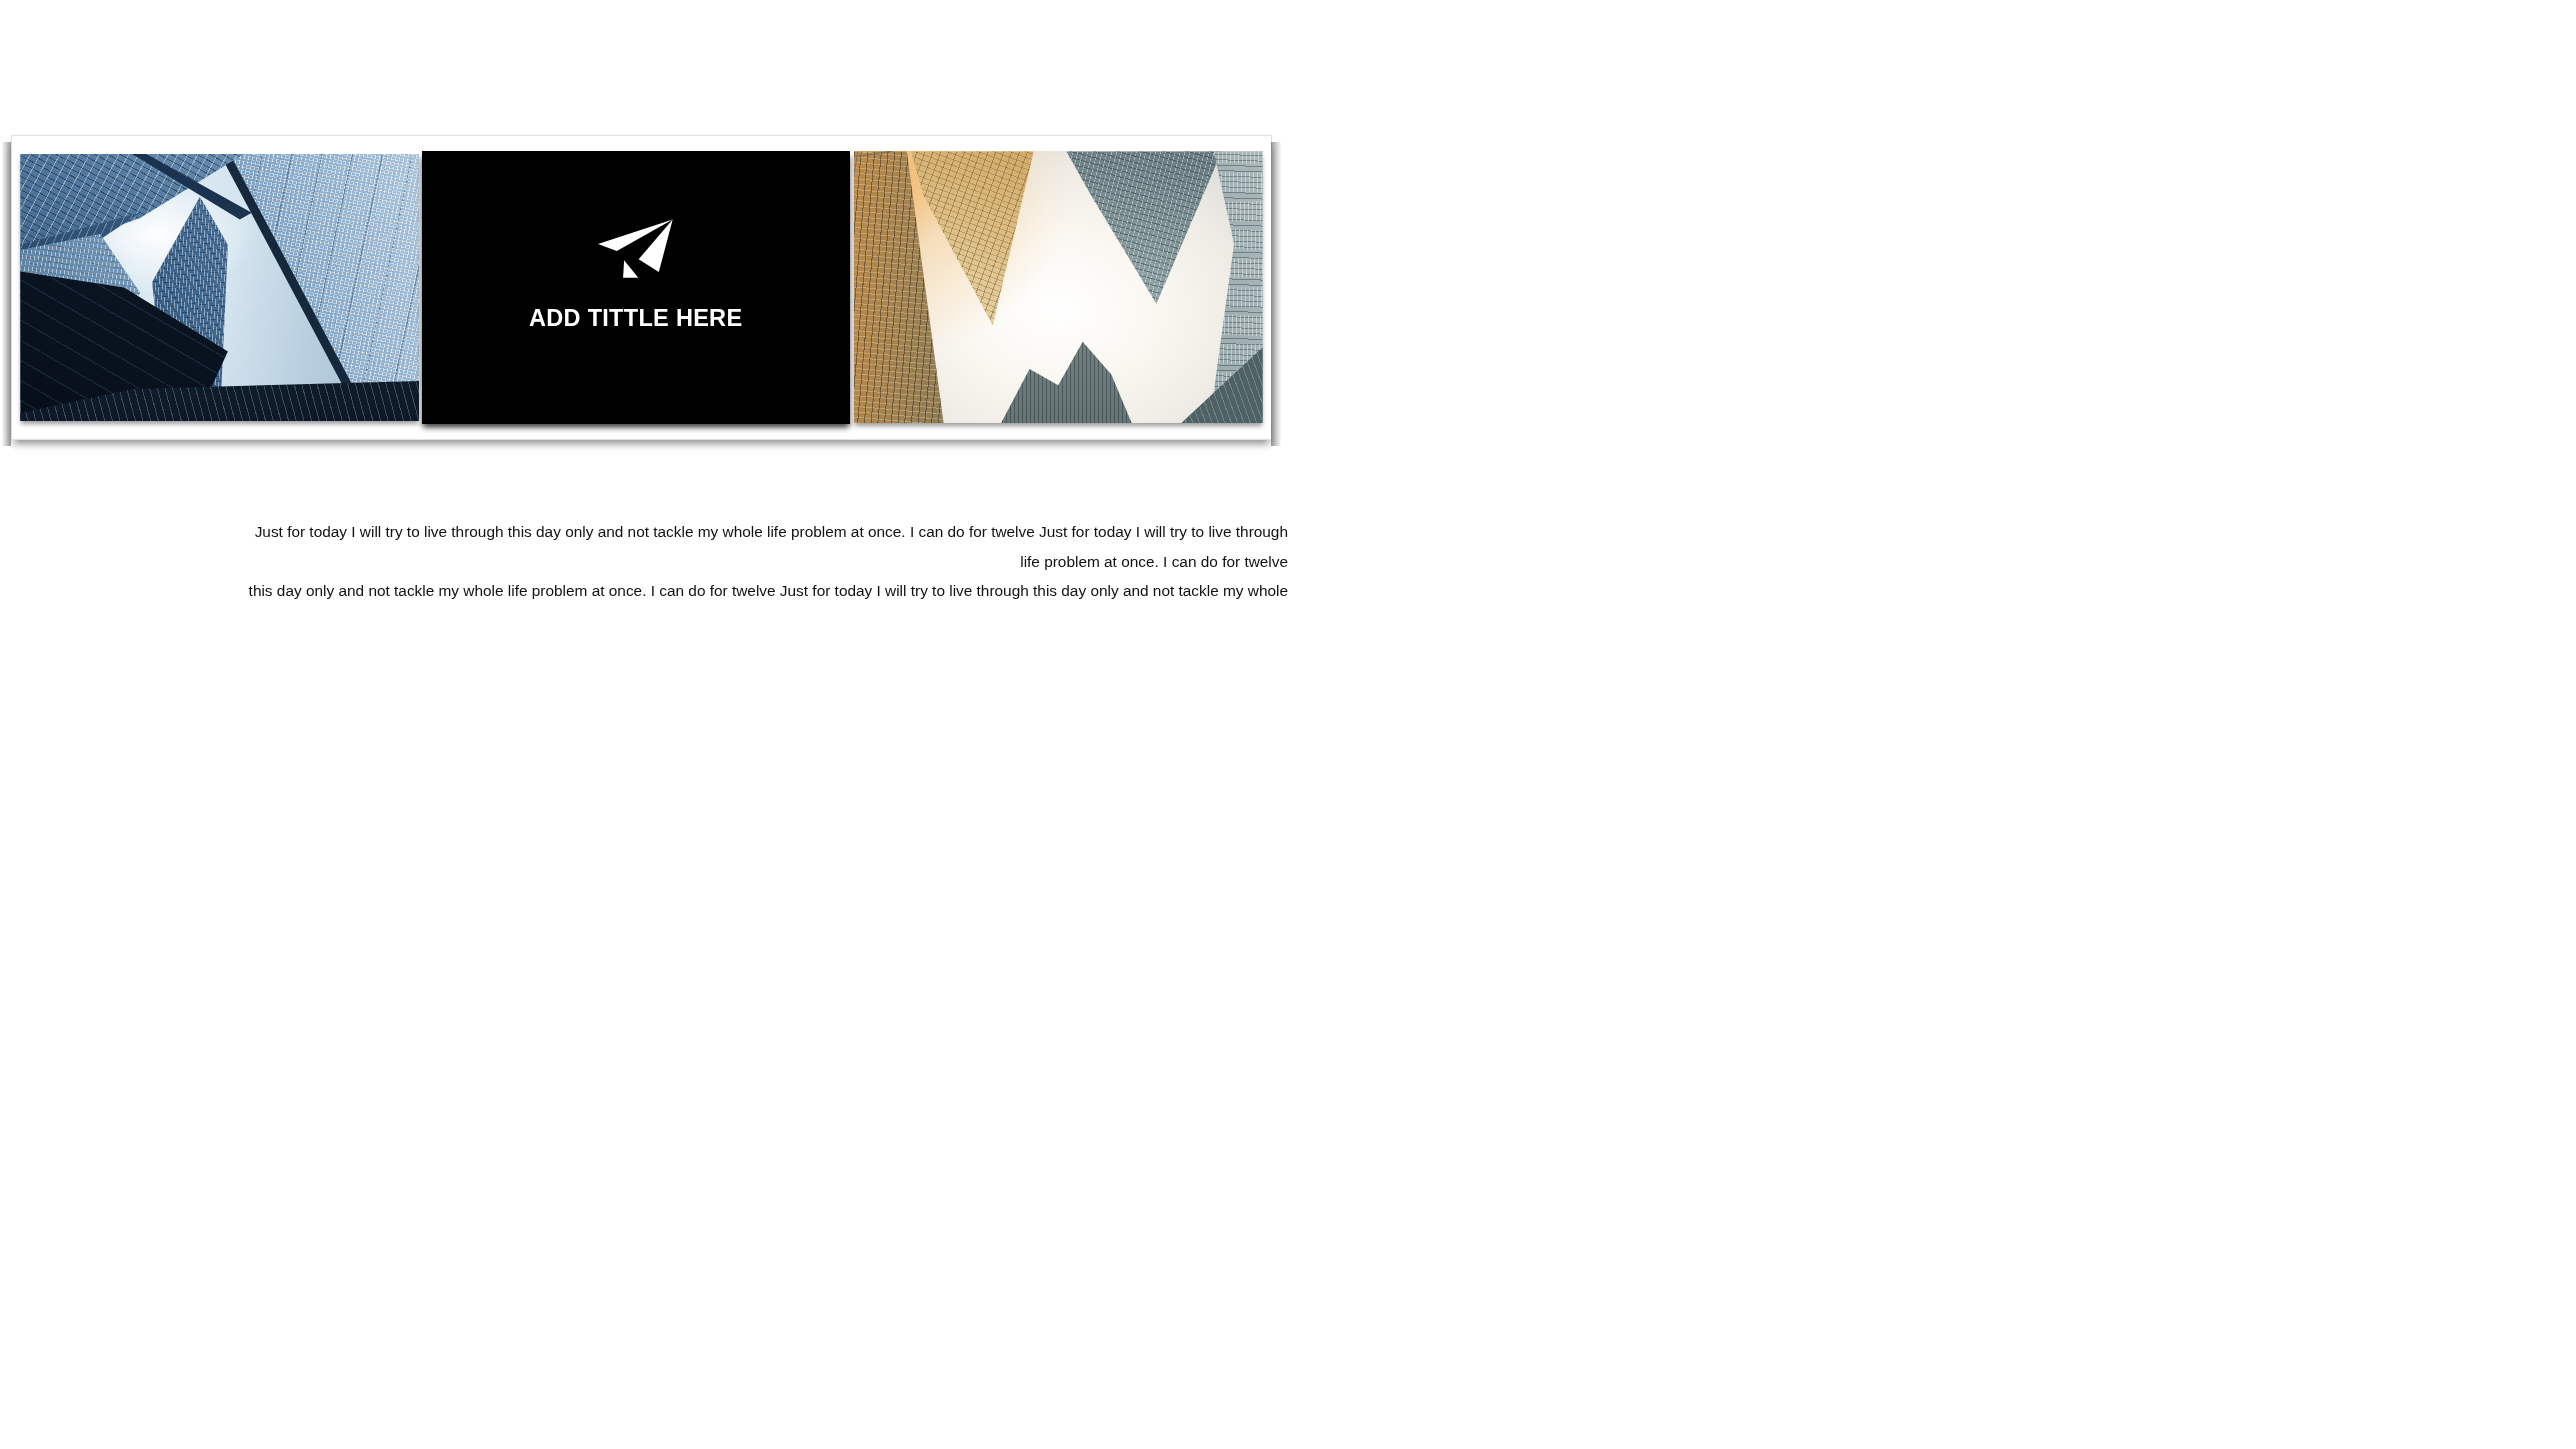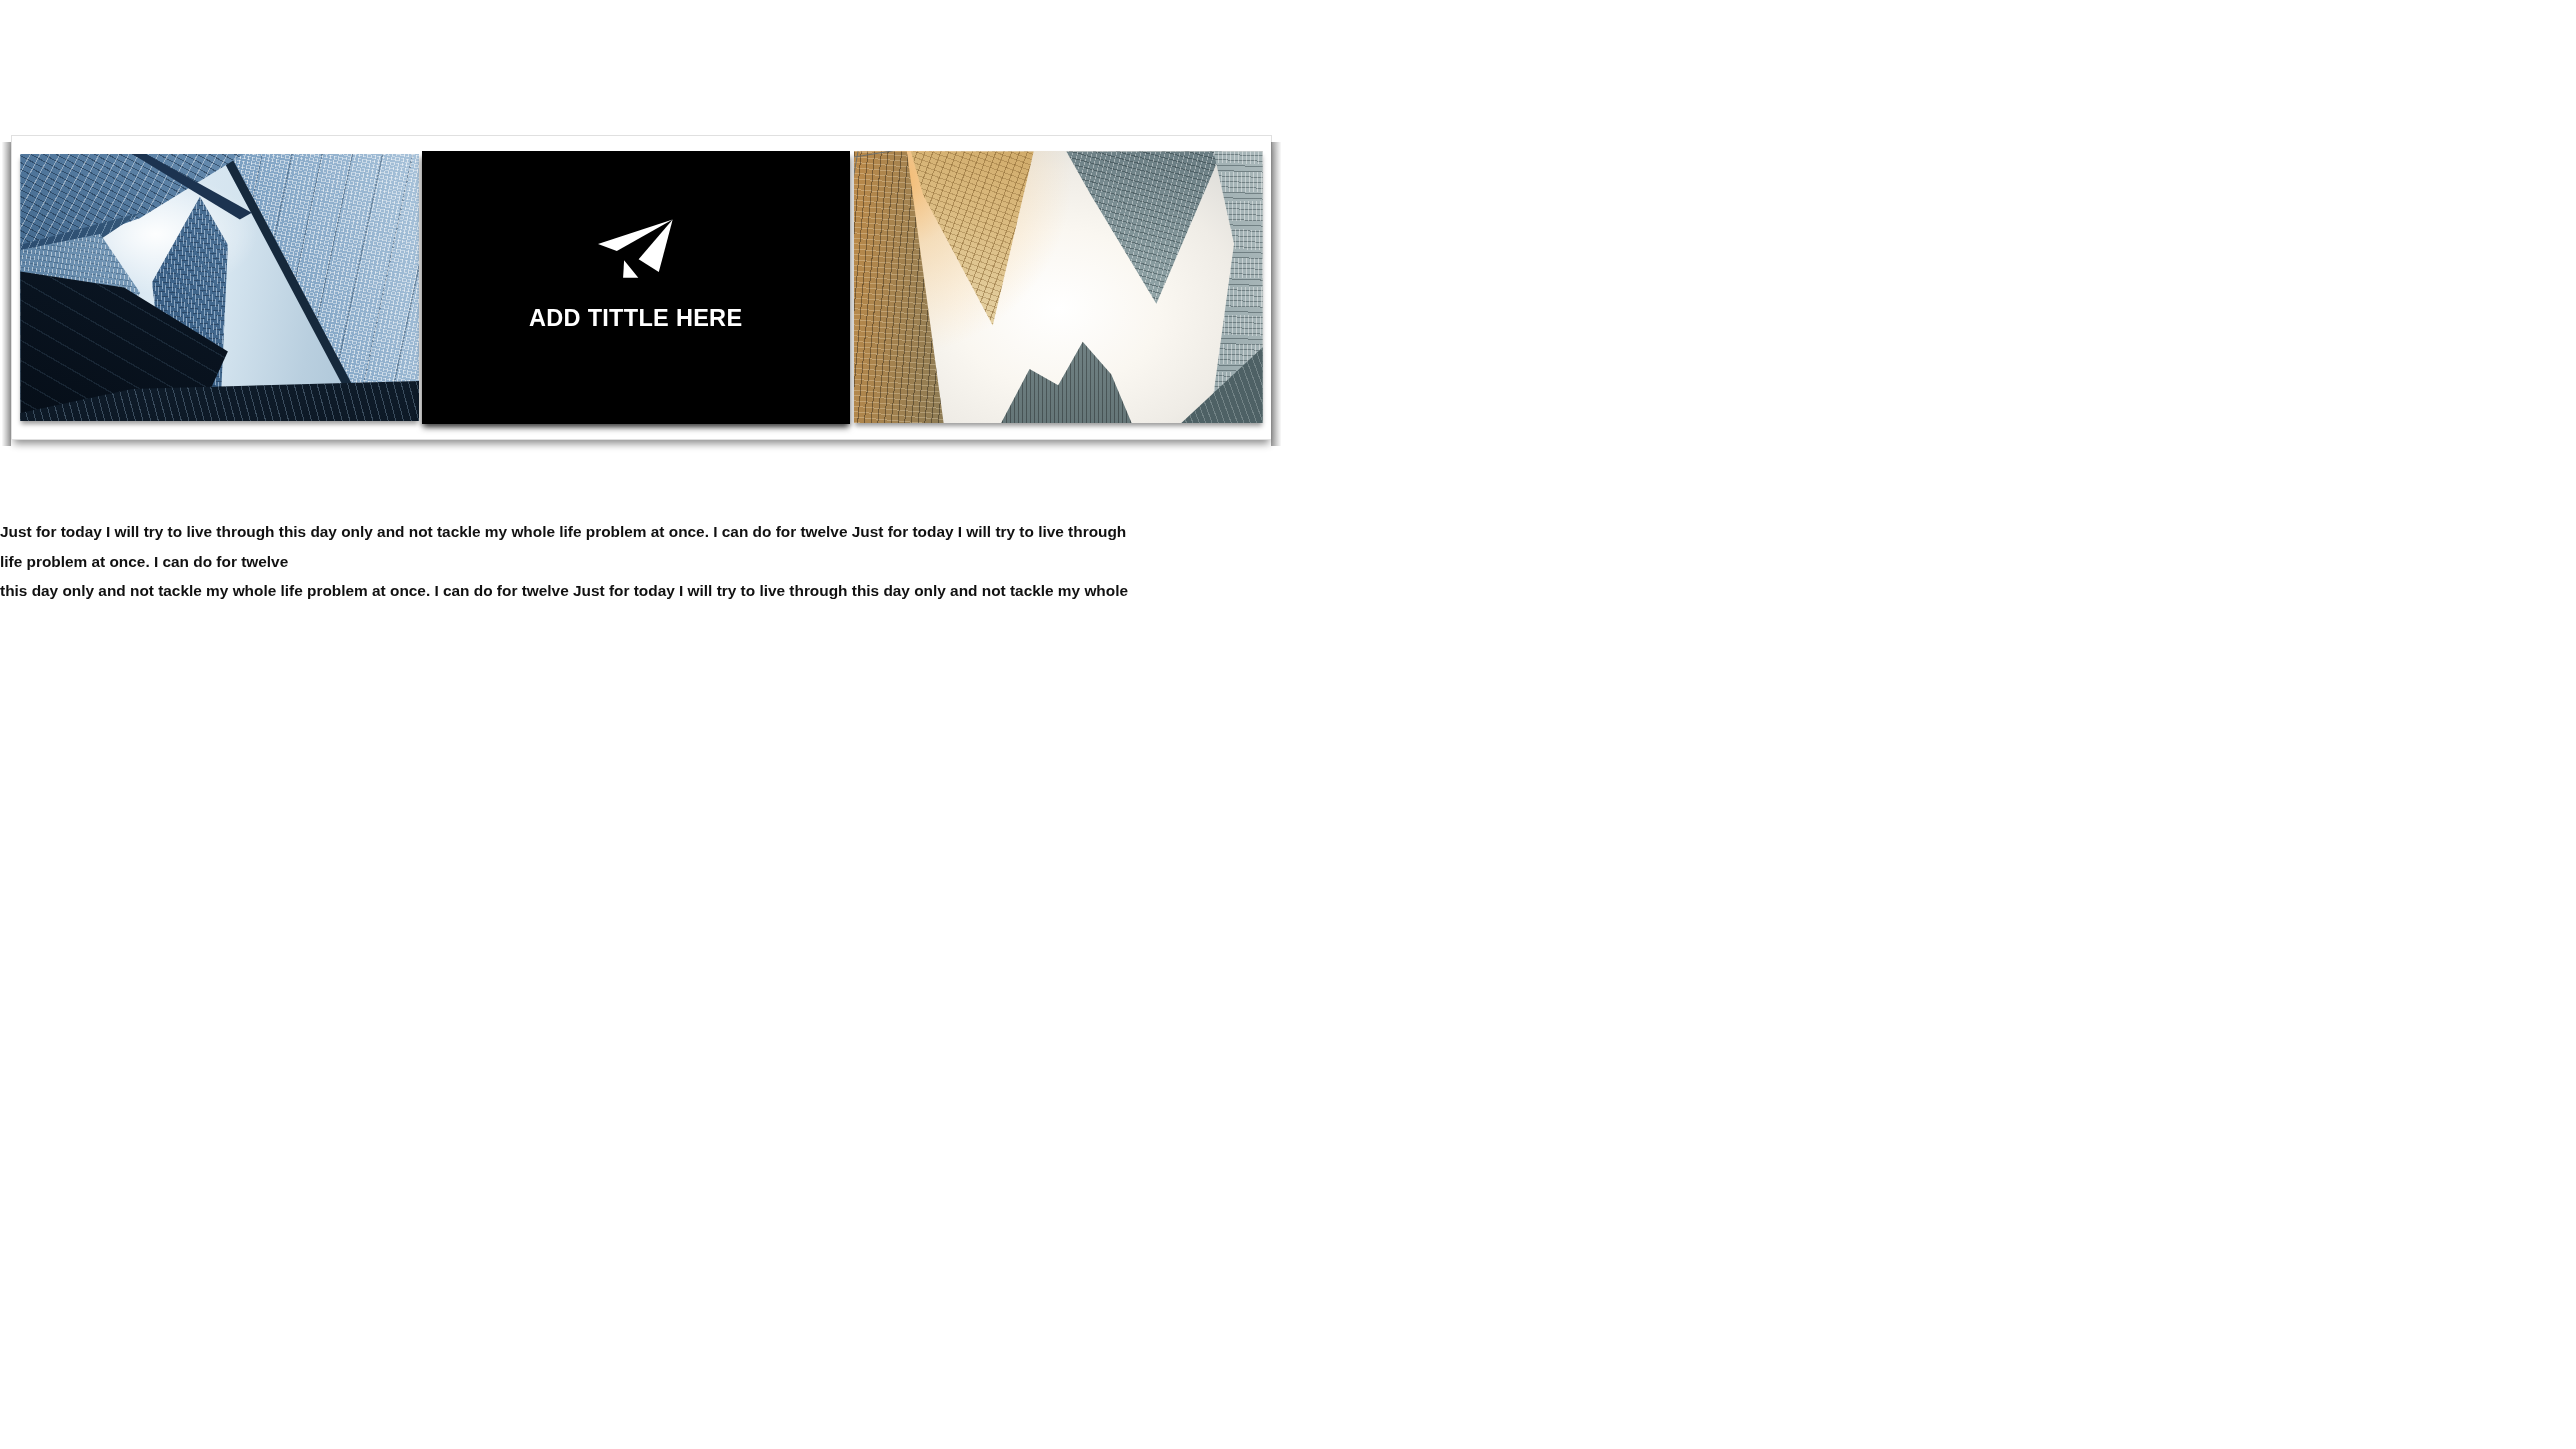--- a/index.html
+++ b/index.html
@@ -120,22 +120,22 @@
   }
   .plane { width:76px; height:60px; margin-top:67px; }
   .panel h1 {
     margin-top:27px; font-size:23.5px; font-weight:700;
     letter-spacing:0.3px; color:#ffffff; white-space:nowrap;
   }
 
   
   .caption {
     position:absolute; left:0; right:0; top:517px;
-    text-align:left; color:#111111;
-    font-size:15.4px; line-height:29.5px; font-weight:700;
+    text-align:right; color:#111111;
+    font-size:15.4px; line-height:29.5px; font-weight:400;
   }
   .cap-line { display:block; white-space:nowrap; }
 </style>
 </head>
 <body>
 
 <div class="page">
 
   <section class="slide">
 

